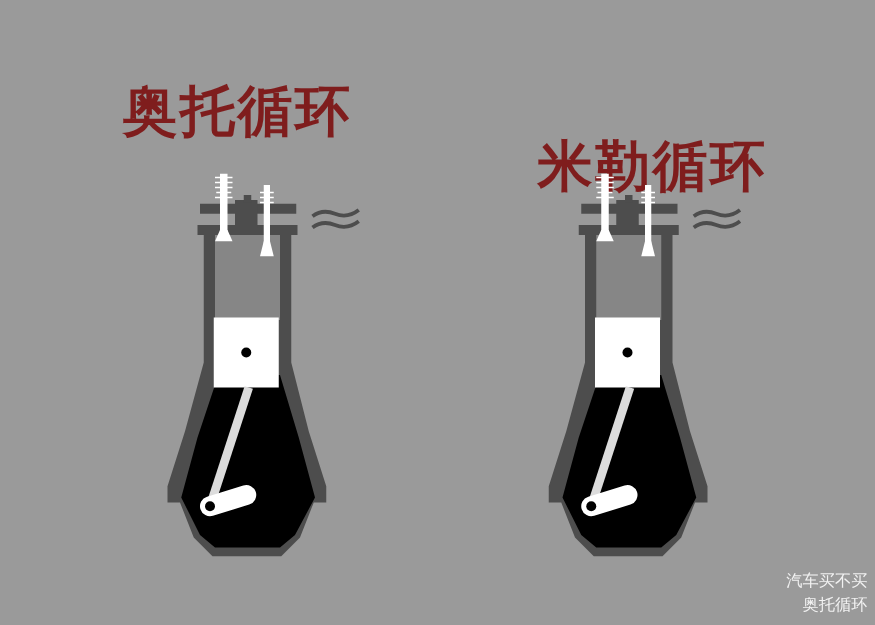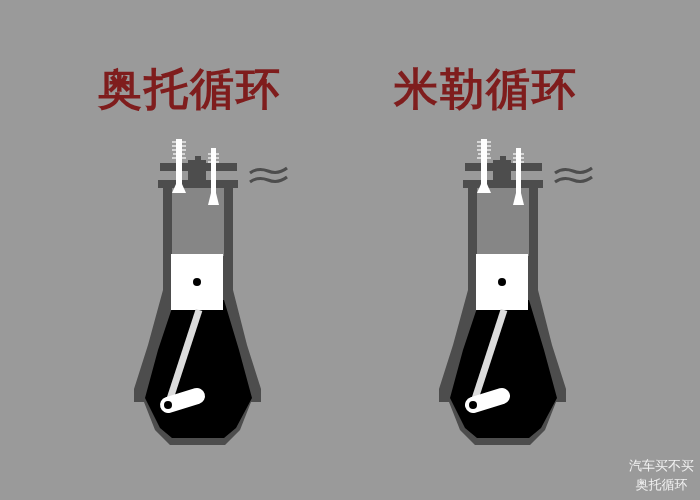--- a/index.html
+++ b/index.html
@@ -1,21 +1,21 @@
 <!DOCTYPE html>
 <html><head>
 <meta charset="utf-8">
 <style>
   html, body { margin: 0; padding: 0; }
   body { width: 700px; height: 500px; background: #9a9a9a; position: relative; overflow: hidden; font-family: "DejaVu Sans", sans-serif; }
   .title { position: absolute; top: 60px; font-size: 44px; font-weight: bold; color: #7f1d1d; letter-spacing: 2px; white-space: nowrap; }
   .title.left { left: 98px; }
-  .title.right { left: 394px; }
+  .title.right { left: 430px; margin-top: 44px; }
   svg.engine { position: absolute; top: 0; left: 0; }
-  .watermark { position: absolute; right: 6px; bottom: 6px; color: #f2f2f2; font-size: 13px; line-height: 19px; text-align: center; }
+  .watermark { position: absolute; right: 6px; bottom: 6px; color: #f2f2f2; font-size: 13px; line-height: 19px; text-align: right; }
 </style>
 </head>
 <body>
 
 <div class="title left">奥托循环</div>
 <div class="title right">米勒循环</div>
 
 <svg class="engine" width="700" height="500" viewBox="0 0 700 500">
   <defs>
     <g id="engine">

